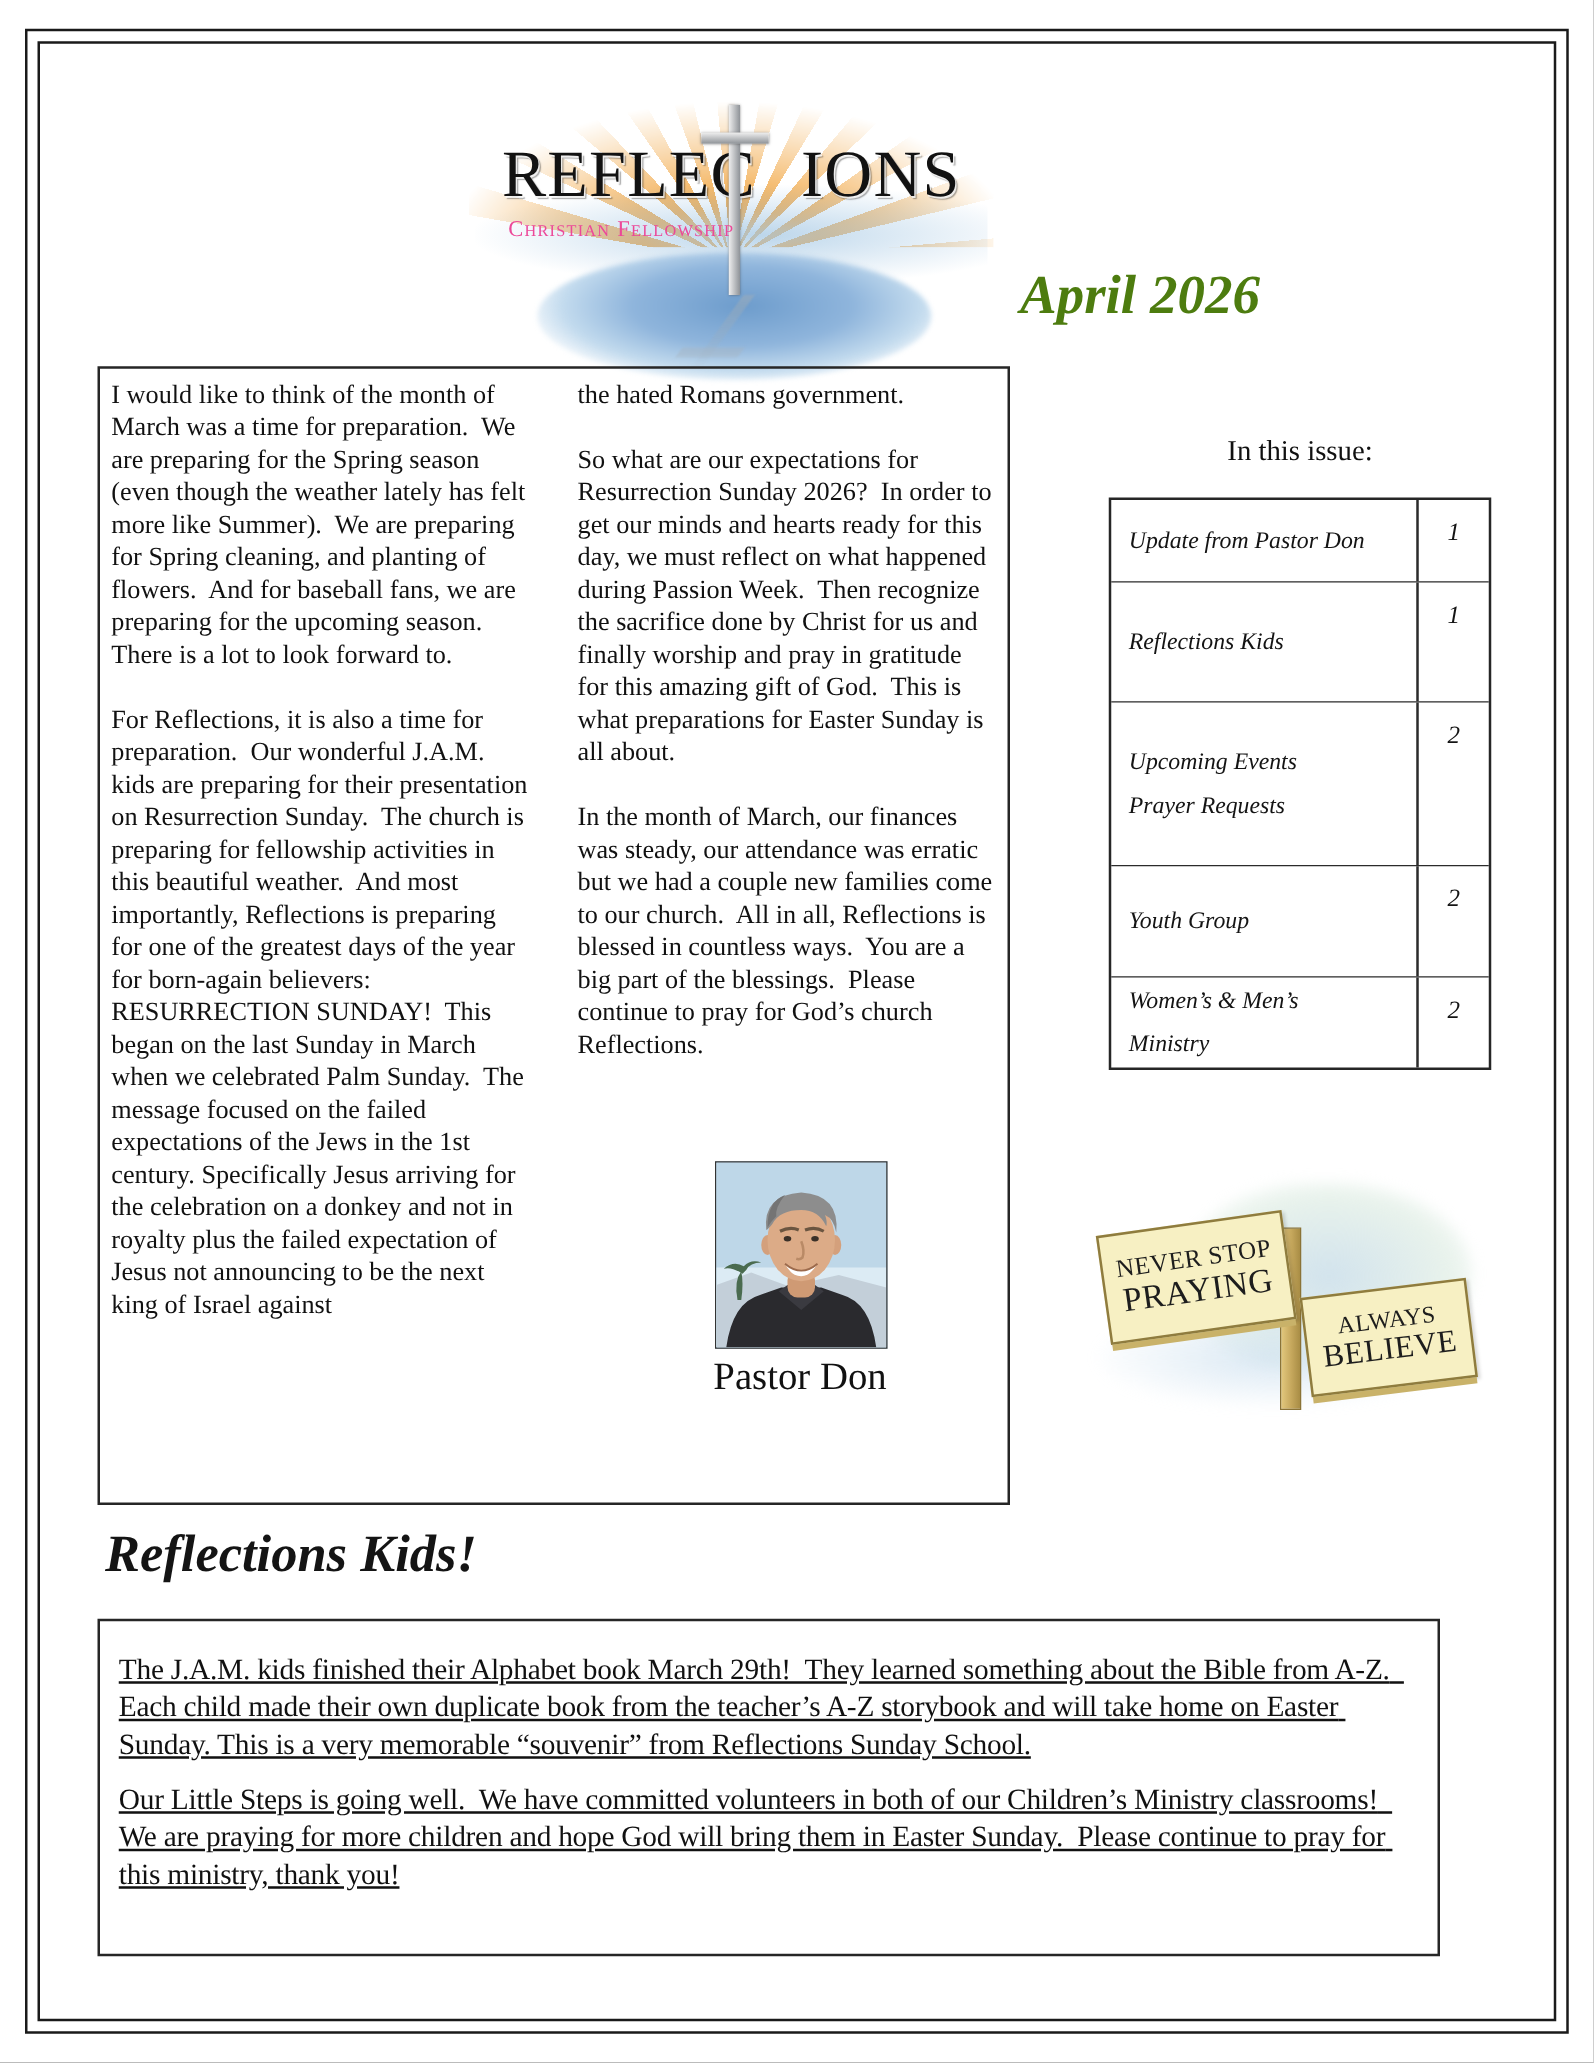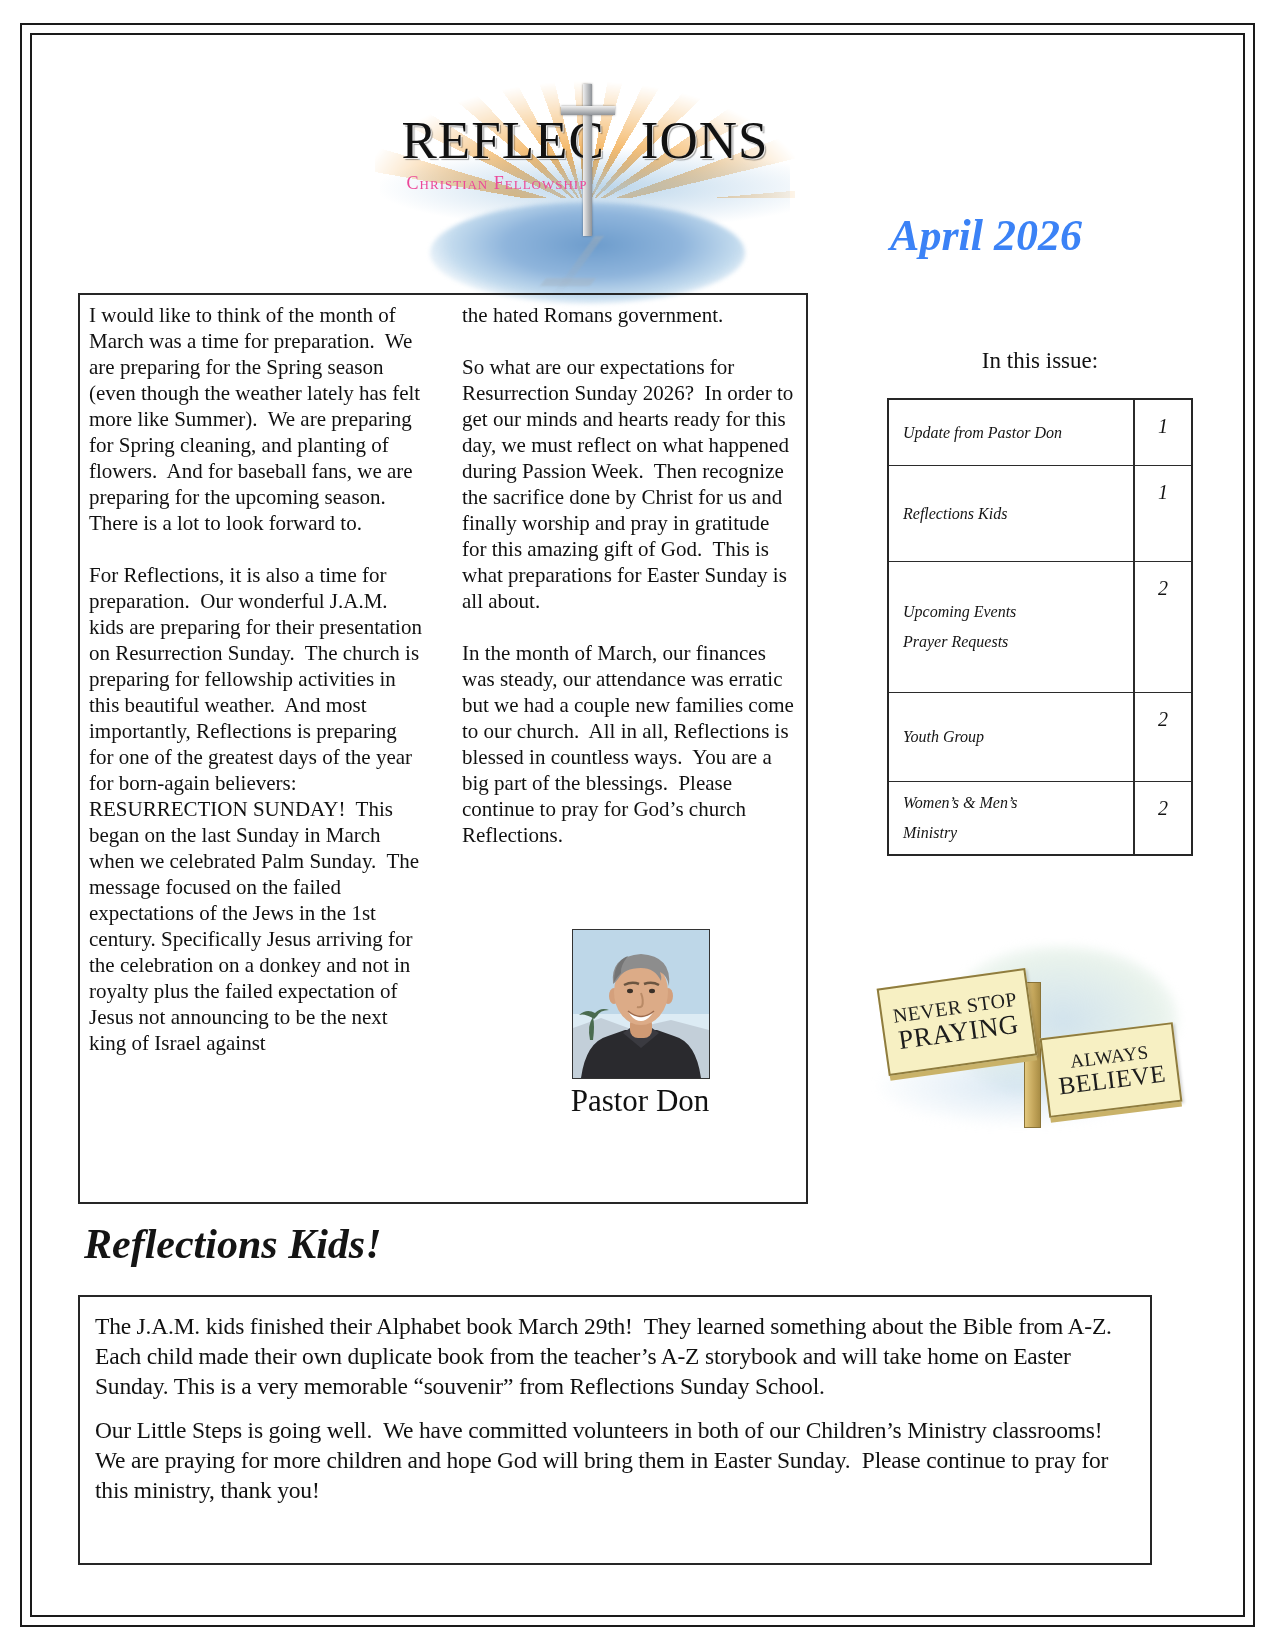--- a/index.html
+++ b/index.html
@@ -47,22 +47,22 @@
     text-shadow:1px 1px 0 rgba(255,255,255,.8), 2px 2px 1px rgba(0,0,0,.35);
   }
   .logo-sub{
     position:absolute;left:16px;top:113px;width:212px;text-align:center;
     font-variant:small-caps;font-size:18px;letter-spacing:1px;color:#ec4899;
   }
 
   
   .script{font-family:cursive;font-style:italic;}
   .issue-date{
-    position:absolute;left:852px;top:210px;width:230px;text-align:right;
-    font-size:44px;font-weight:600;color:#3b82f6;
+    position:absolute;left:816px;top:210px;width:230px;text-align:left;
+    font-size:44px;font-weight:600;color:#4d7c0f;
   }
 
   
   .article-box{
     position:absolute;left:78px;top:293px;width:730px;height:911px;
     border:2px solid #262626;box-sizing:border-box;padding:7px 9px;
   }
   .article-columns{display:flex;gap:38px;}
   .article-col{flex:1;font-size:21px;line-height:26px;}
   .article-col p{margin:0 0 26px 0;white-space:pre-wrap;}
@@ -78,21 +78,21 @@
   .toc{
     position:absolute;left:887px;top:398px;width:306px;height:458px;
     border:2px solid #262626;box-sizing:border-box;display:flex;flex-direction:column;
   }
   .toc-row{display:flex;border-bottom:1px solid #2b2b2b;box-sizing:border-box;}
   .toc-row:last-child{border-bottom:none;}
   .toc-row.r1{height:66px}.toc-row.r2{height:96px}.toc-row.r3{height:131px}.toc-row.r4{height:89px}.toc-row.r5{flex:1}
   .toc-label{
     flex:1;border-right:2px solid #2b2b2b;padding-left:14px;padding-right:4px;
     display:flex;align-items:center;
-    font-size:16px;line-height:1.85;white-space:pre-wrap;color:#141414;
+    font-size:19px;line-height:1.85;white-space:pre-wrap;color:#141414;
   }
   .toc-page{width:56px;text-align:center;padding-top:15px;font-size:20px;color:#141414;}
 
   
   .signpost{position:absolute;left:838px;top:928px;width:348px;height:202px;}
   .sp-blob1{position:absolute;left:110px;top:18px;width:230px;height:150px;border-radius:48% 52% 55% 45%;
     background:radial-gradient(ellipse at 50% 50%, rgba(205,224,235,.9), rgba(214,232,220,.55) 60%, rgba(220,218,240,0) 85%);
     filter:blur(5px);}
   .sp-blob2{position:absolute;left:40px;top:118px;width:280px;height:80px;border-radius:50%;
     background:radial-gradient(ellipse, rgba(208,226,240,.8), rgba(208,226,240,0) 75%);filter:blur(5px);}
@@ -107,22 +107,22 @@
     box-shadow:0 6px 0 -1px #c9b269, 2px 2px 3px rgba(0,0,0,.15);}
   .sp-line1{font-size:20px;letter-spacing:.5px;line-height:1.05;}
   .sp-line2{font-size:27px;letter-spacing:.5px;line-height:1.05;}
   .sp-line1.sm{font-size:19px;}
   .sp-line2.sm{font-size:25px;}
 
   
   .kids-heading{position:absolute;left:84px;top:1220px;font-size:42px;font-weight:600;color:#141414;}
   .kids-box{
     position:absolute;left:78px;top:1295px;width:1074px;height:270px;
-    border:2px solid #262626;box-sizing:border-box;padding:14px 15px;
-    font-size:23.5px;line-height:30px;letter-spacing:-0.2px;
+    border:2px solid #262626;box-sizing:border-box;padding:24px 15px;
+    font-size:23.5px;line-height:30px;letter-spacing:-0.2px;text-decoration:underline;
   }
   .kids-box p{margin:0 0 14px 0;white-space:pre-wrap;}
 </style>
 </head>
 <body>
 
 <div class="page">
 
   <div class="frame-outer"></div>
   <div class="frame-inner"></div>

